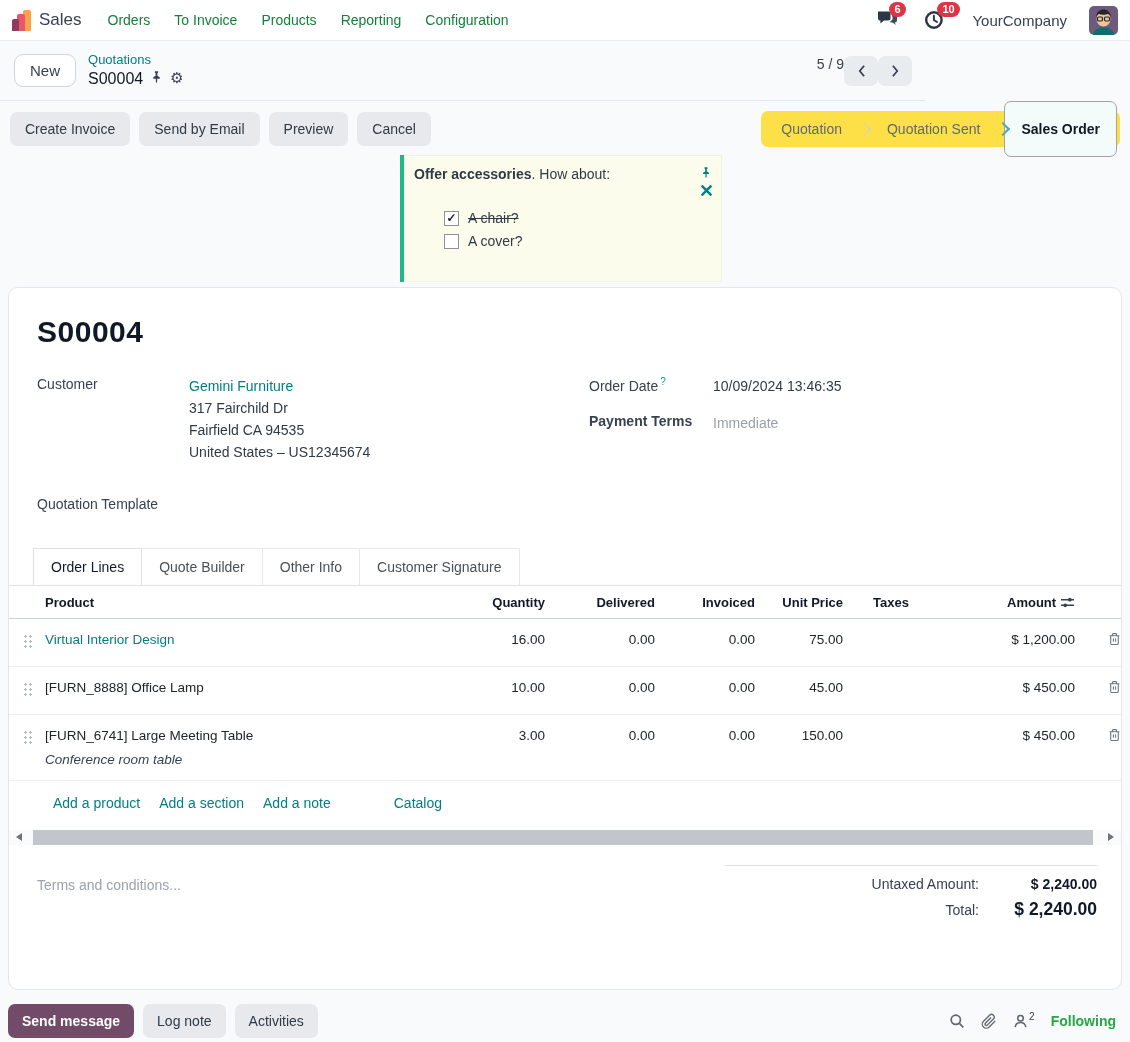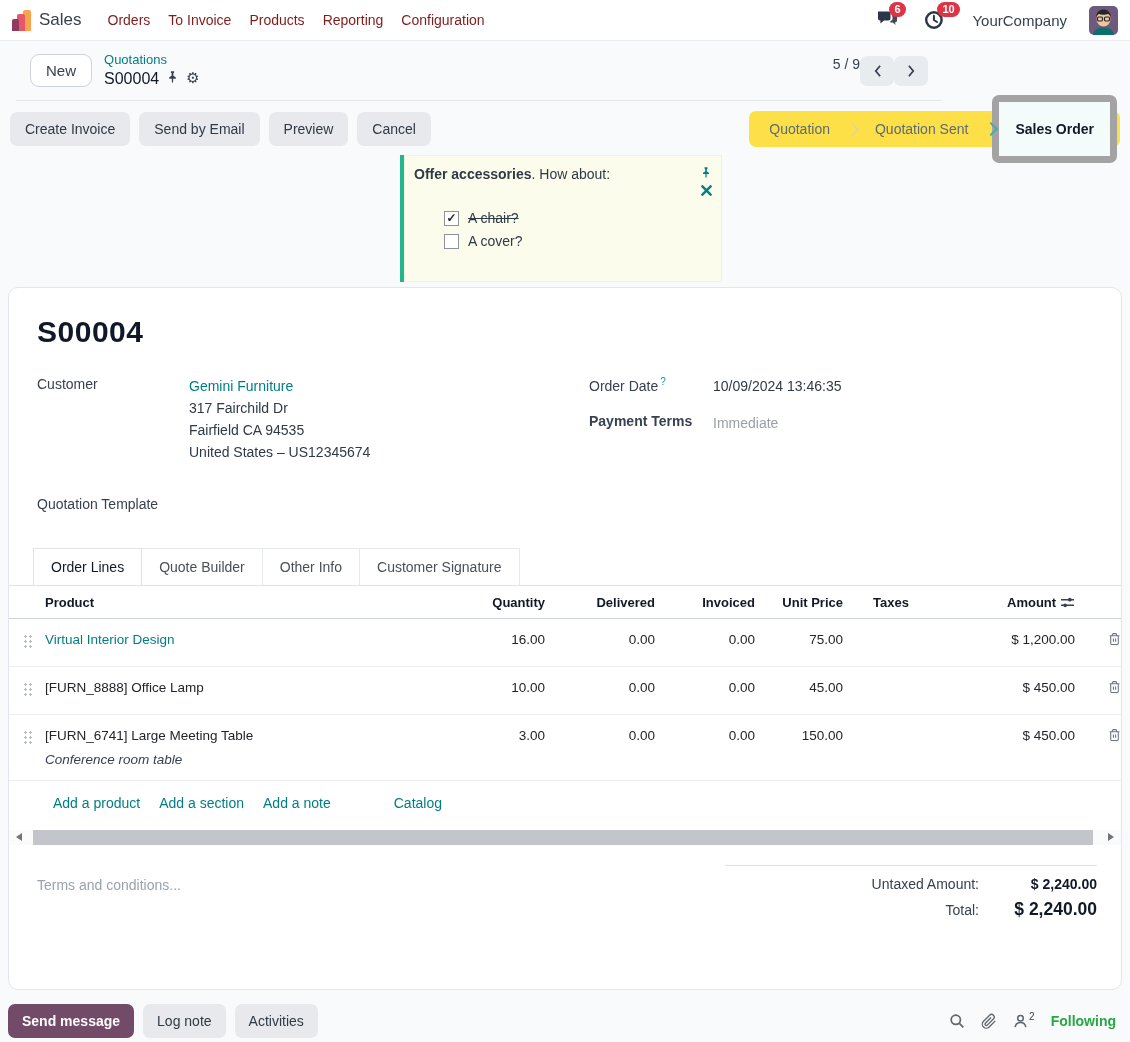--- a/index.html
+++ b/index.html
@@ -7,48 +7,48 @@
   body { font-family:"Liberation Sans", sans-serif; font-size:14px; color:#374151; background:#f9fafb; position:relative; }
 
   
   .navbar { position:absolute; top:0; left:0; width:1130px; height:41px; background:#fff; border-bottom:1px solid #ededed; display:flex; align-items:center; padding:0 12px; }
   .logo { display:flex; align-items:flex-end; height:22px; margin-right:8px; }
   .logo .bar { border-radius:2px 2px 0 0; }
   .logo .b1 { width:7px; height:12px; background:#8f3a5f; margin-right:-2px; z-index:3; }
   .logo .b2 { width:8px; height:17px; background:#e7566a; margin-right:-2px; z-index:2; }
   .logo .b3 { width:8px; height:21px; background:#f8a44c; z-index:1; }
   .app-name { font-size:17px; color:#374151; margin-right:26px; }
-  .nav-menu { display:flex; gap:18px; color:#7f1d1d; }
+  .nav-menu { display:flex; gap:24px; color:#15803d; }
   .nav-menu .item { cursor:pointer; }
   .nav-right { margin-left:auto; display:flex; align-items:center; gap:22px; }
   .icon-badge { position:relative; width:26px; height:22px; }
   .badge { position:absolute; top:-7px; left:13px; background:#dc3545; color:#fff; font-size:11px; font-weight:700; border-radius:9px; padding:1px 5px; line-height:13px; }
   .company { color:#374151; font-size:15px; }
   .avatar { width:29px; height:29px; border-radius:5px; overflow:hidden; display:block; }
 
   
-  .breadcrumb-row { position:absolute; top:41px; left:16px; width:926px; height:60px; border-bottom:1px solid #e5e8eb; display:flex; align-items:center; padding:0 14px; background:#f9fafb; }
+  .breadcrumb-row { position:absolute; top:41px; left:0; width:926px; height:60px; border-bottom:1px solid #e5e8eb; display:flex; align-items:center; padding:0 14px; background:#f9fafb; }
   .btn-new { background:#fff; border:1px solid #ced4da; border-radius:9px; padding:7px 15px; font-size:15px; color:#374151; cursor:pointer; margin-right:12px; font-family:inherit; }
   .crumbs { display:flex; flex-direction:column; line-height:1.25; }
   .crumb-parent { color:#017e84; font-size:13px; cursor:pointer; }
   .crumb-current { color:#111827; font-size:16px; display:flex; align-items:center; gap:7px; }
   .pin-dark { color:#374151; }
   .gear { font-family:"DejaVu Sans", sans-serif; font-size:15px; color:#374151; cursor:pointer; line-height:1; }
   .pager { margin-left:auto; display:flex; align-items:flex-start; gap:0; }
   .pager-count { color:#374151; font-size:14px; }
   .pager-btn { width:34px; height:30px; background:#e9ecef; border:none; border-radius:7px; display:flex; align-items:center; justify-content:center; color:#374151; cursor:pointer; }
 
   
   .control-row { position:absolute; top:108px; left:0; width:1130px; height:42px; display:flex; align-items:center; padding:0 10px; }
   .action-btn { background:#e7e9ed; border:none; border-radius:7px; padding:9px 15px; font-size:14px; color:#2f3a45; margin-right:9px; cursor:pointer; font-family:inherit; }
   .statusbar { margin-left:auto; display:flex; align-items:center; background:#fde047; border-radius:7px; padding:2px 3px; height:36px; }
   .status-step { padding:6px 17px; color:#5d6a75; font-size:14px; white-space:nowrap; cursor:pointer; }
   .sb-sep { width:9px; height:9px; border-top:1px solid #c9cfd6; border-right:1px solid #c9cfd6; transform:rotate(45deg); margin:0 1px; }
   .sb-sep.teal { border-color:#49a9ad; border-width:2px; width:10px; height:10px; margin-right:-4px; }
-  .status-step.active { background:#f4fbfb; border:7px solid #a3a3a3; border-radius:7px; font-weight:700; color:#111827; padding:19px 16px; }
+  .status-step.active { background:#f4fbfb; border:1px solid #a3a3a3; border-radius:7px; font-weight:700; color:#111827; padding:19px 16px; }
 
   
   .note { position:absolute; top:155px; left:400px; width:322px; height:127px; background:#fbfcec; border-left:4px solid #23b68b; padding:11px 10px 10px 10px; box-shadow:0 0 0 1px #f1f2e4 inset; }
   .note-head { display:flex; }
   .note-title-strong { font-weight:700; color:#2f3a45; }
   .note-title-rest { color:#2f3a45; }
   .note-icons { margin-left:auto; display:flex; flex-direction:column; align-items:center; gap:6px; }
   .note-icons .ic { color:#017e84; cursor:pointer; line-height:0; }
   .note-items { margin:14px 0 0 30px; display:flex; flex-direction:column; gap:7px; }
   .note-item { display:flex; align-items:center; gap:9px; color:#2f3a45; }

